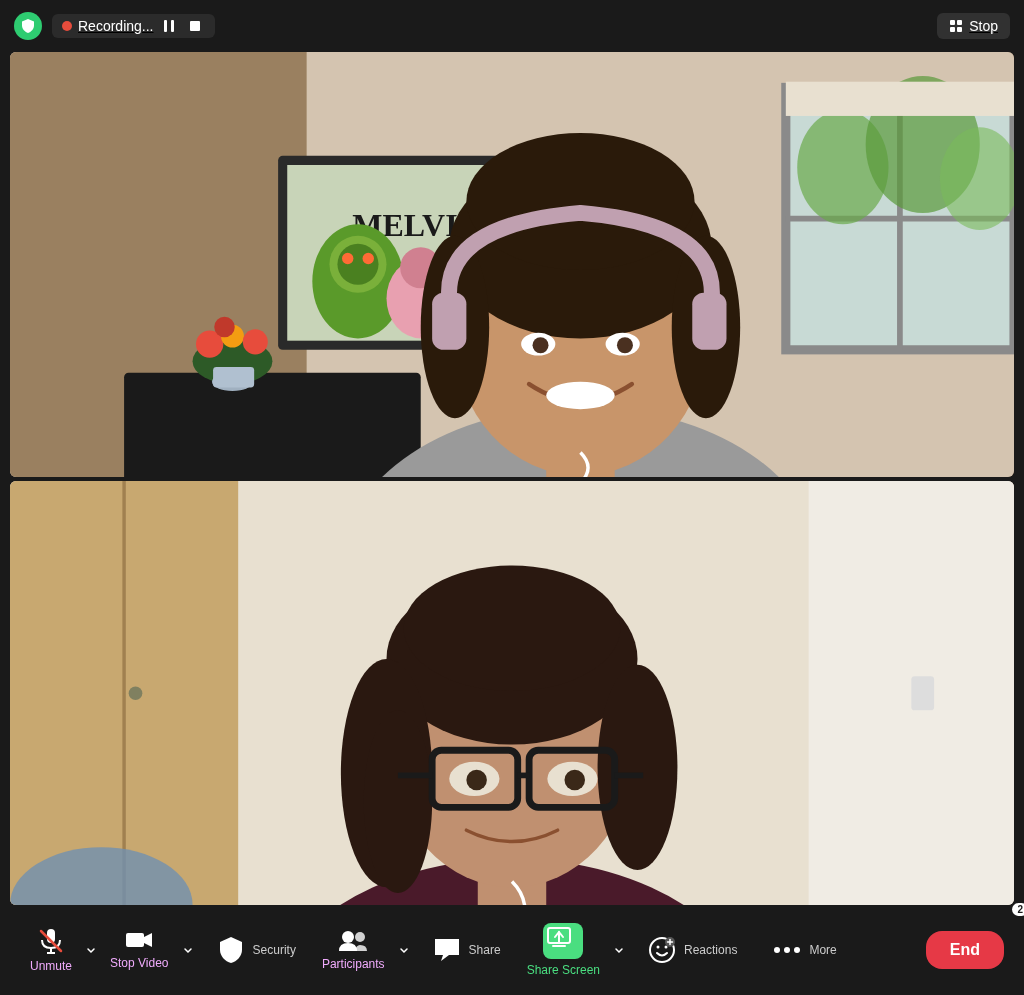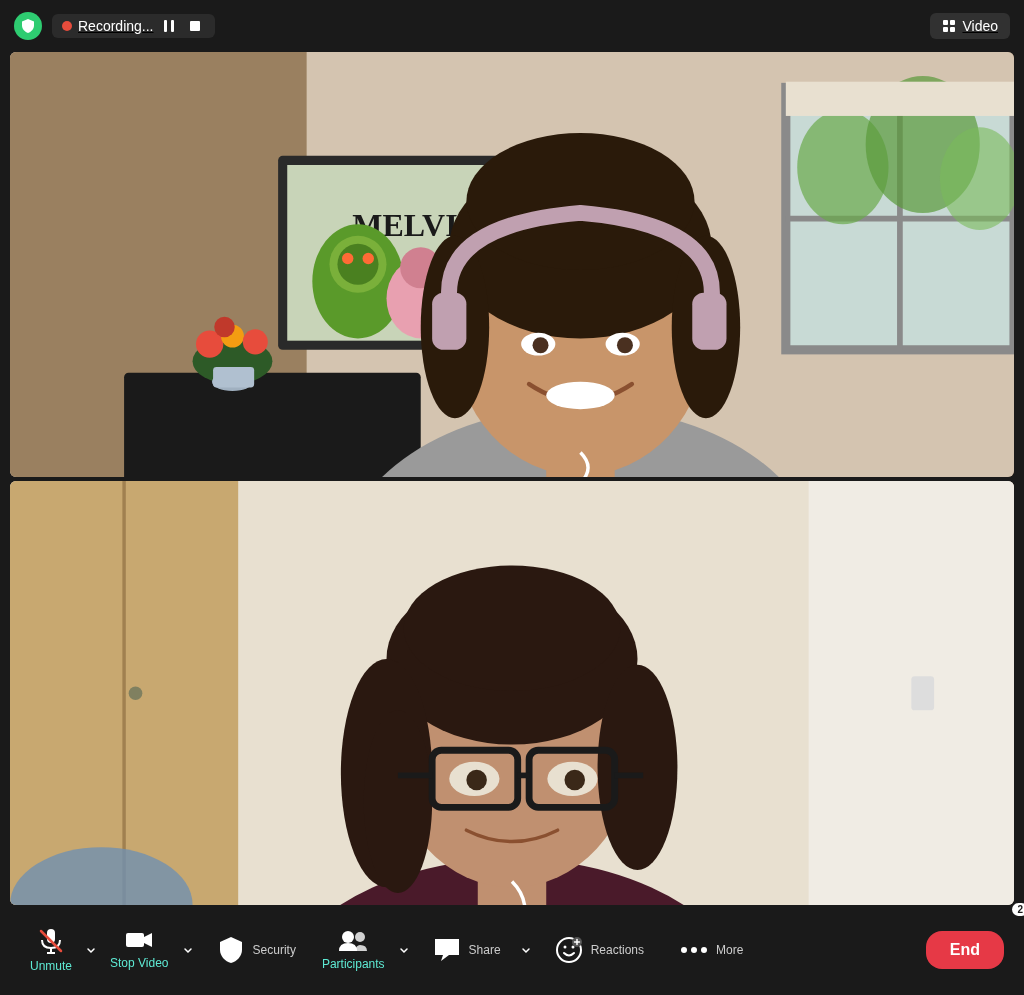--- a/index.html
+++ b/index.html
@@ -154,21 +154,21 @@
       flex-direction: column;
       align-items: center;
       gap: 4px;
       background: none;
       border: none;
       color: #fff;
       cursor: pointer;
       padding: 8px 10px;
       border-radius: 8px;
     }
-    .unmute-main .label { font-size: 12px; color: #5eead4; }
+    .unmute-main .label { font-size: 12px; color: #f0abfc; }
     .unmute-chevron {
       background: none;
       border: none;
       color: #fff;
       cursor: pointer;
       padding: 8px 4px;
       display: flex; align-items: center; justify-content: center;
       height: 60px;
     }
 
@@ -222,21 +222,21 @@
     </button>
   </div>
 
   <button class="view-btn">
     <svg width="14" height="14" viewBox="0 0 14 14" fill="white">
       <rect x="1" y="1" width="5" height="5" rx="1" fill="white"></rect>
       <rect x="8" y="1" width="5" height="5" rx="1" fill="white"></rect>
       <rect x="1" y="8" width="5" height="5" rx="1" fill="white"></rect>
       <rect x="8" y="8" width="5" height="5" rx="1" fill="white"></rect>
     </svg>
-    <span>Video</span>
+    <span>Stop</span>
   </button>
 </div>
 
 <div class="video-area">
 
   <div class="video-tile video-tile-1">
     <svg class="video-canvas-1" viewBox="0 0 880 430" preserveAspectRatio="xMidYMid slice" xmlns="http://www.w3.org/2000/svg">
 
       <rect width="880" height="430" fill="#d4c4b0"></rect>
 
@@ -436,20 +436,31 @@
   <button class="tool-btn">
     <div class="icon-wrap">
       <svg width="28" height="26" viewBox="0 0 28 26" fill="white">
         <path d="M2 2 Q2 2 26 2 Q26 2 26 18 Q26 18 16 18 L8 24 L10 18 Q2 18 2 18 Z" fill="white"></path>
       </svg>
     </div>
     <span class="label">Share</span>
   </button>
 
   <div class="unmute-group">
+    <button class="unmute-main share-screen-btn">
+      <div class="icon-wrap" style="background:#4ade80;border-radius:8px;padding:4px;">
+        <svg width="24" height="20" viewBox="0 0 24 20" fill="white">
+          <rect x="1" y="1" width="22" height="15" rx="2" fill="none" stroke="white" stroke-width="2"></rect>
+          <polyline points="8,10 12,5 16,10" stroke="white" stroke-width="2" fill="none" stroke-linecap="round"></polyline>
+          <line x1="12" y1="5" x2="12" y2="15" stroke="white" stroke-width="2" stroke-linecap="round"></line>
+          <line x1="6" y1="19" x2="18" y2="19" stroke="white" stroke-width="2" stroke-linecap="round"></line>
+        </svg>
+      </div>
+      <span class="label" style="color:#4ade80;">Share Screen</span>
+    </button>
     <button class="unmute-chevron">
       <svg width="10" height="10" viewBox="0 0 10 10" fill="white">
         <polyline points="2,4 5,7 8,4" stroke="white" stroke-width="1.5" fill="none" stroke-linecap="round"></polyline>
       </svg>
     </button>
   </div>
 
   <button class="tool-btn">
     <div class="icon-wrap">
       <svg width="28" height="28" viewBox="0 0 28 28" fill="white">

